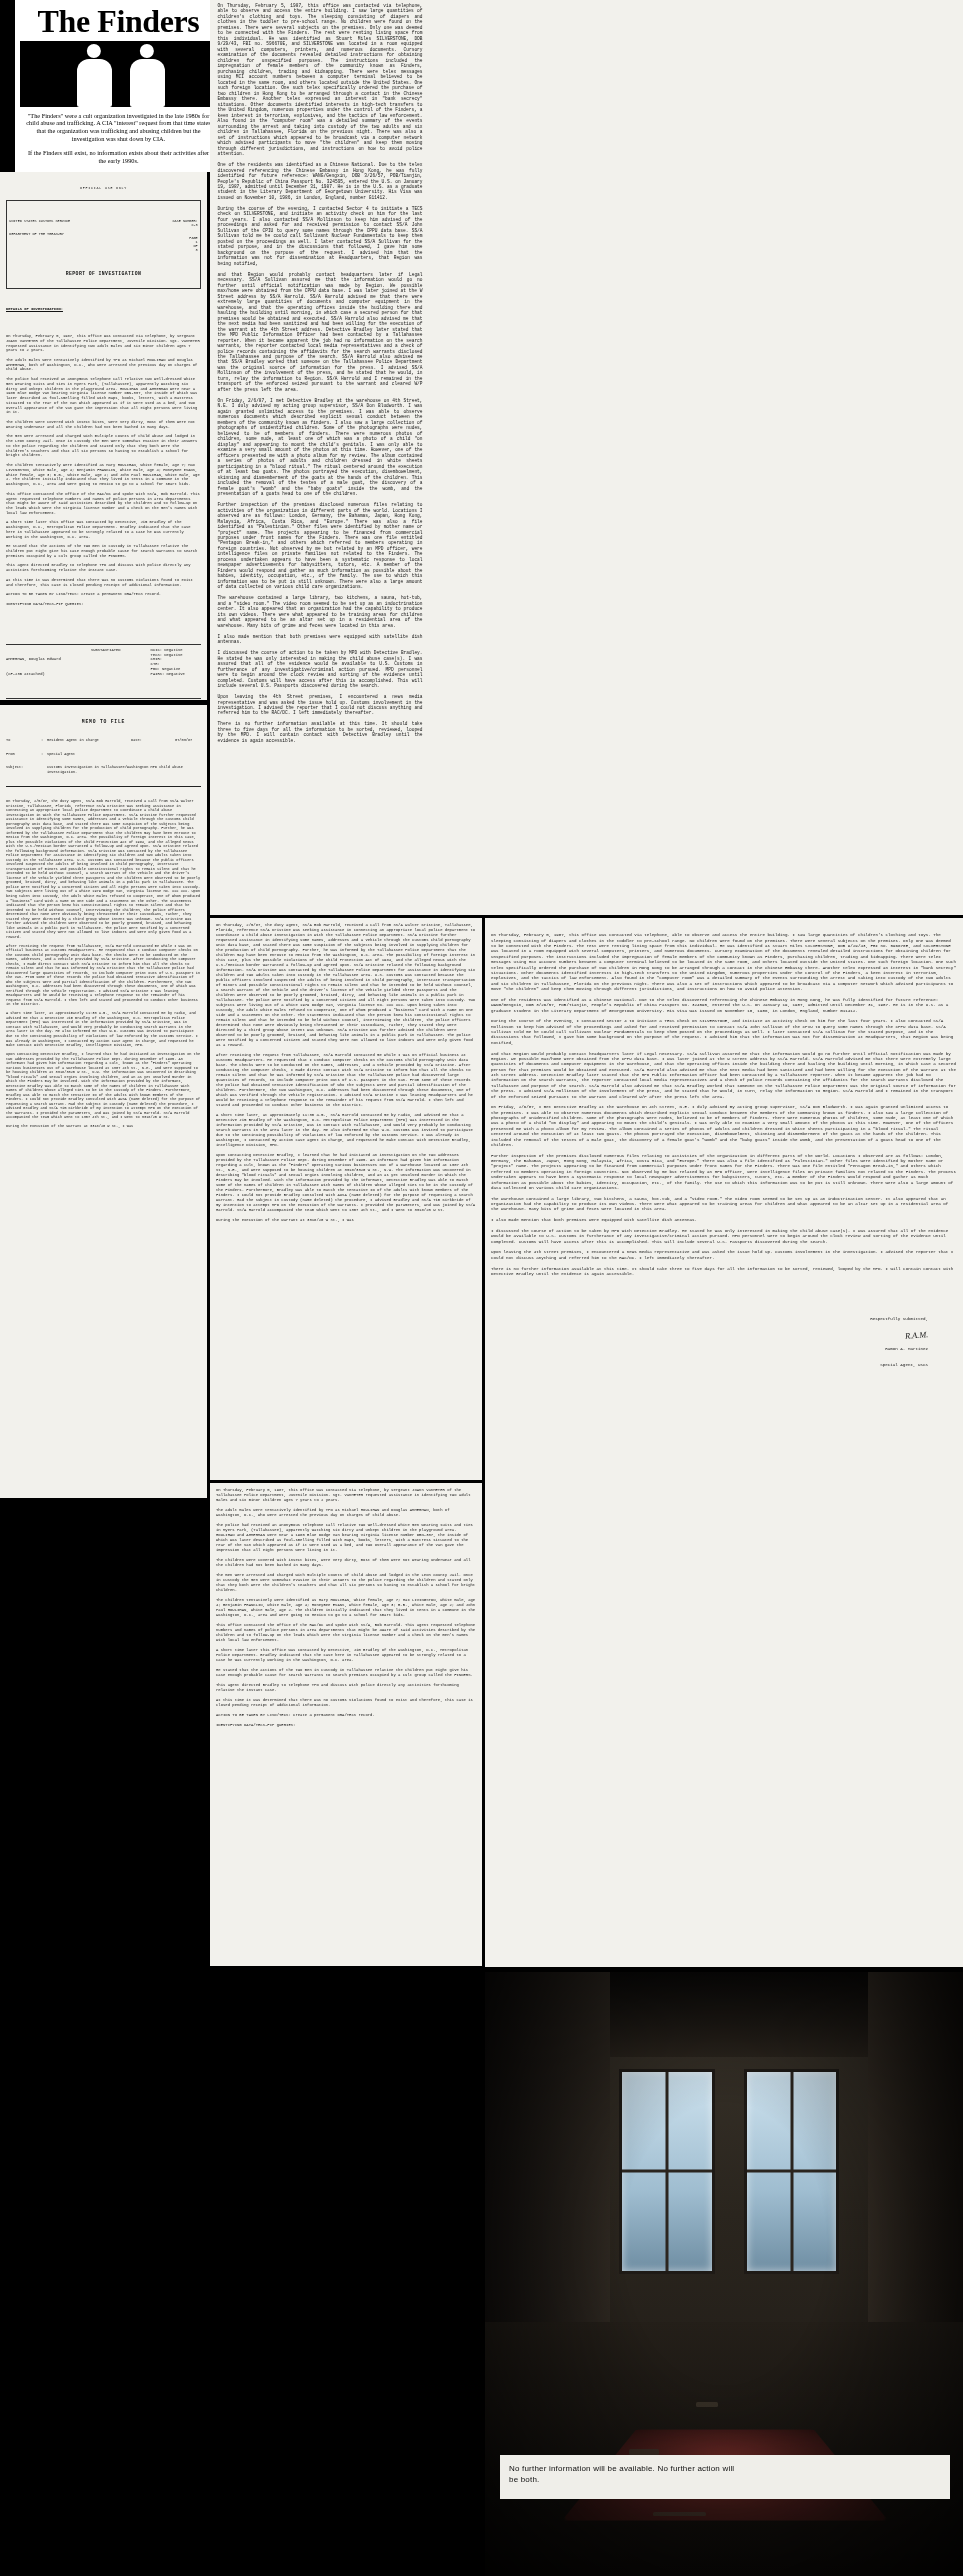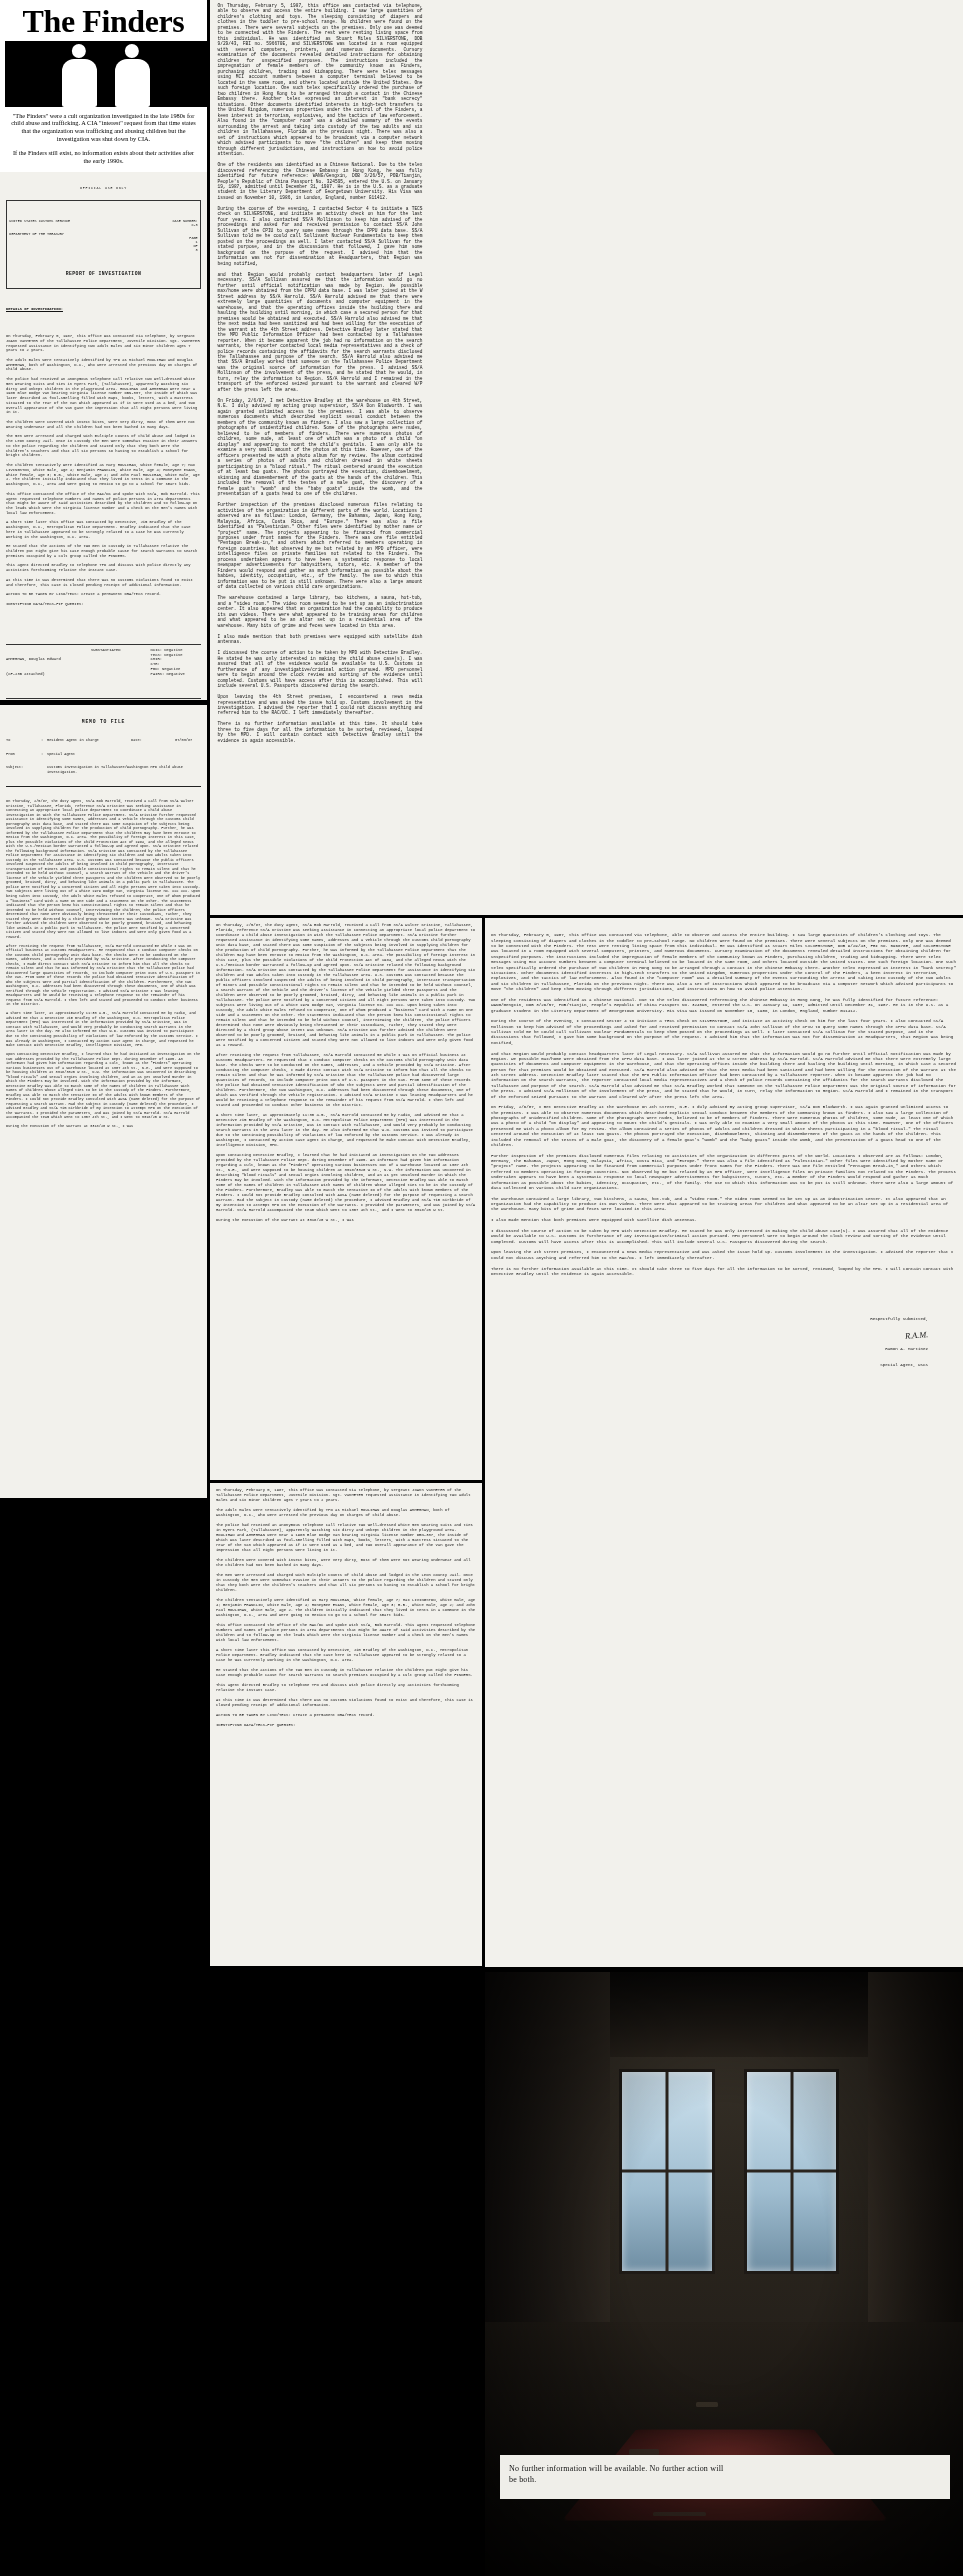--- a/index.html
+++ b/index.html
@@ -12,21 +12,21 @@
     position: relative;
     width: 963px;
     height: 2576px;
     background: #000;
     overflow: hidden;
   }
 
   
   .title-block {
     position: absolute;
-    left: 0; top: 0;
+    left: 15px; top: 0;
     width: 207px;
     height: 172px;
     background: #ffffff;
     padding: 3px 4.5px 0 4.5px;
   }
   .title-main {
     font-family: "Liberation Serif", serif;
     font-weight: bold;
     font-size: 32px;
     letter-spacing: -0.4px;
@@ -201,21 +201,21 @@
     background: radial-gradient(ellipse at 50% 45%, rgba(0,0,0,0) 30%, rgba(0,0,0,.85) 100%);
   }
 
   
   #notice {
     position: absolute;
     left: 500px; top: 2455px;
     width: 450px; height: 44px;
     background: #efeee9;
     color: #111;
-    font-family: Liberation Serif, serif;
+    font-family: Liberation Sans, sans-serif;
     font-size: 8px;
     line-height: 1.45;
     padding: 7.5px 9px;
     letter-spacing: 0.2px;
   }
 
   .sig {
     font-family: "Liberation Serif", serif;
     font-style: italic;
     font-size: 8.3px;

